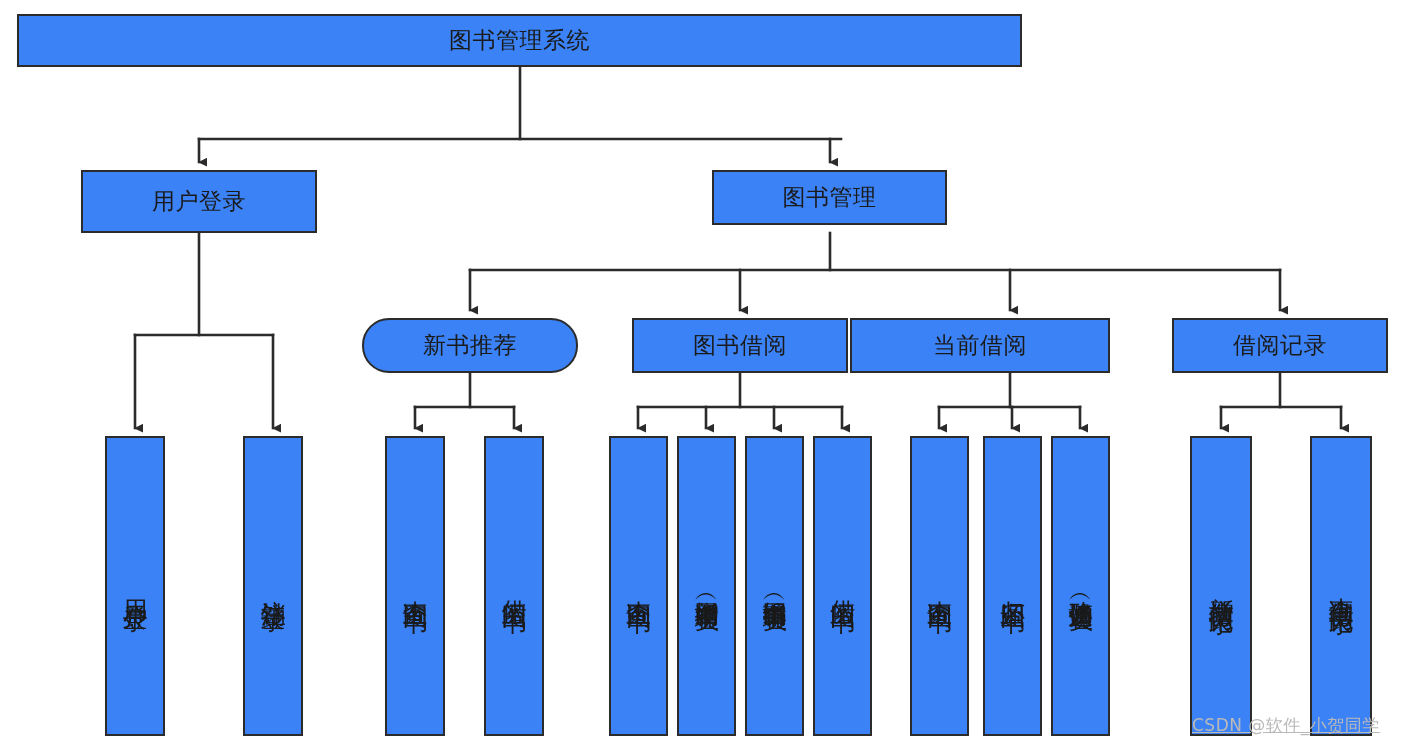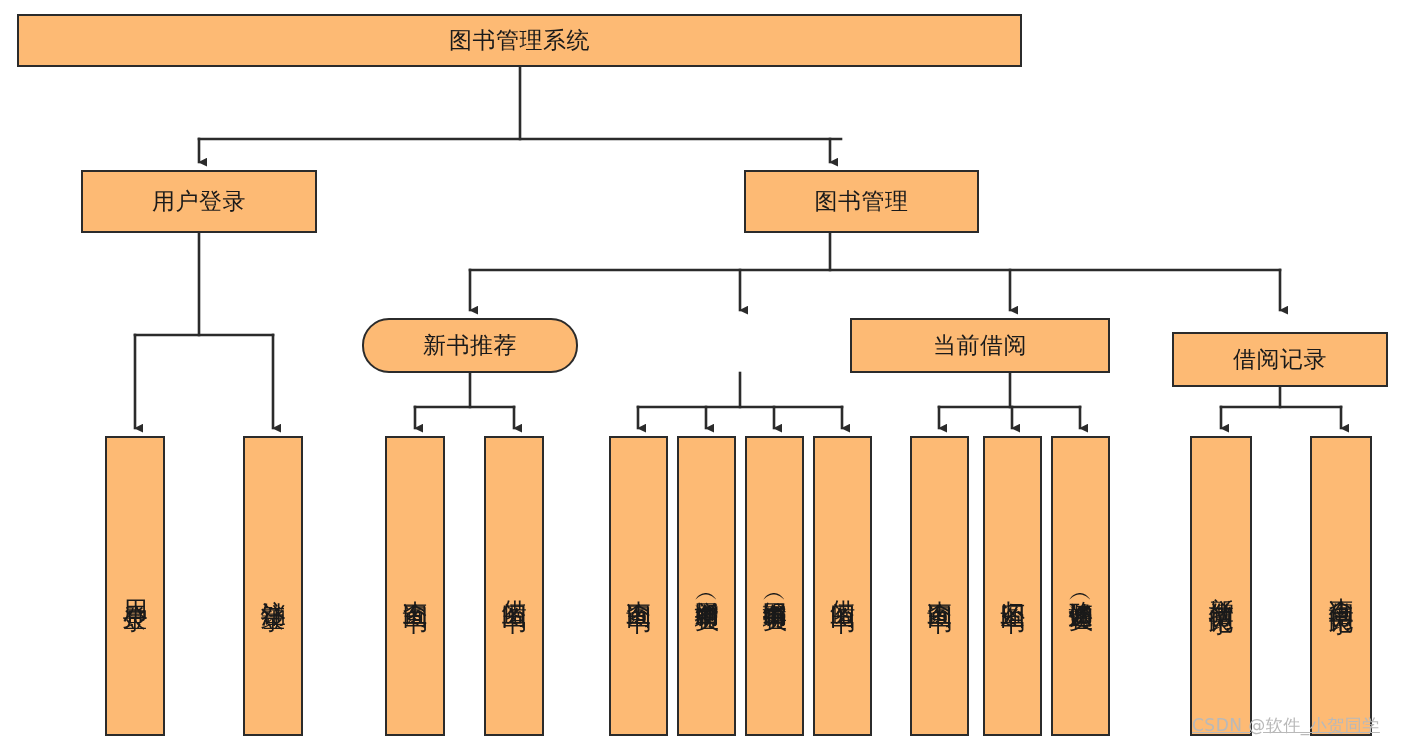--- a/index.html
+++ b/index.html
@@ -23,21 +23,21 @@
     position: absolute;
     left: 0;
     top: 0;
     width: 1405px;
     height: 747px;
     pointer-events: none;
   }
   .node {
     position: absolute;
     box-sizing: border-box;
-    background: #fdba74;
+    background: #3b82f6;
     border: 2.5px solid #2b2b2b;
     display: flex;
     align-items: center;
     justify-content: center;
     overflow: hidden;
   }
   .node .label {
     display: block;
     text-align: center;
     letter-spacing: 0.5px;
@@ -127,31 +127,34 @@
     </g>
   </svg>
 
   <div class="node horizontal" style="left:17px; top:14px; width:1005px; height:53px;">
     <span class="label">图书管理系统</span>
   </div>
 
   <div class="node horizontal" style="left:81px; top:170px; width:236px; height:63px;">
     <span class="label">用户登录</span>
   </div>
-  <div class="node horizontal" style="left:712px; top:170px; width:235px; height:63px;margin-left:32px;">
+  <div class="node horizontal" style="left:712px; top:170px; width:235px; height:55px;">
     <span class="label">图书管理</span>
   </div>
 
   <div class="node horizontal" style="left:362px; top:318px; width:216px; height:55px;border-radius:27px;">
     <span class="label">新书推荐</span>
   </div>
+  <div class="node horizontal" style="left:632px; top:318px; width:216px; height:55px;">
+    <span class="label">图书借阅</span>
+  </div>
   <div class="node horizontal" style="left:850px; top:318px; width:260px; height:55px;">
     <span class="label">当前借阅</span>
   </div>
-  <div class="node horizontal" style="left:1172px; top:332px; width:216px; height:55px;">
+  <div class="node horizontal" style="left:1172px; top:318px; width:216px; height:55px;">
     <span class="label">借阅记录</span>
   </div>
 
   <div class="node vertical" style="left:105px; top:436px; width:60px; height:300px;">
     <span class="label">用户登录</span>
   </div>
   <div class="node vertical" style="left:243px; top:436px; width:60px; height:300px;">
     <span class="label">注销登录</span>
   </div>
 

